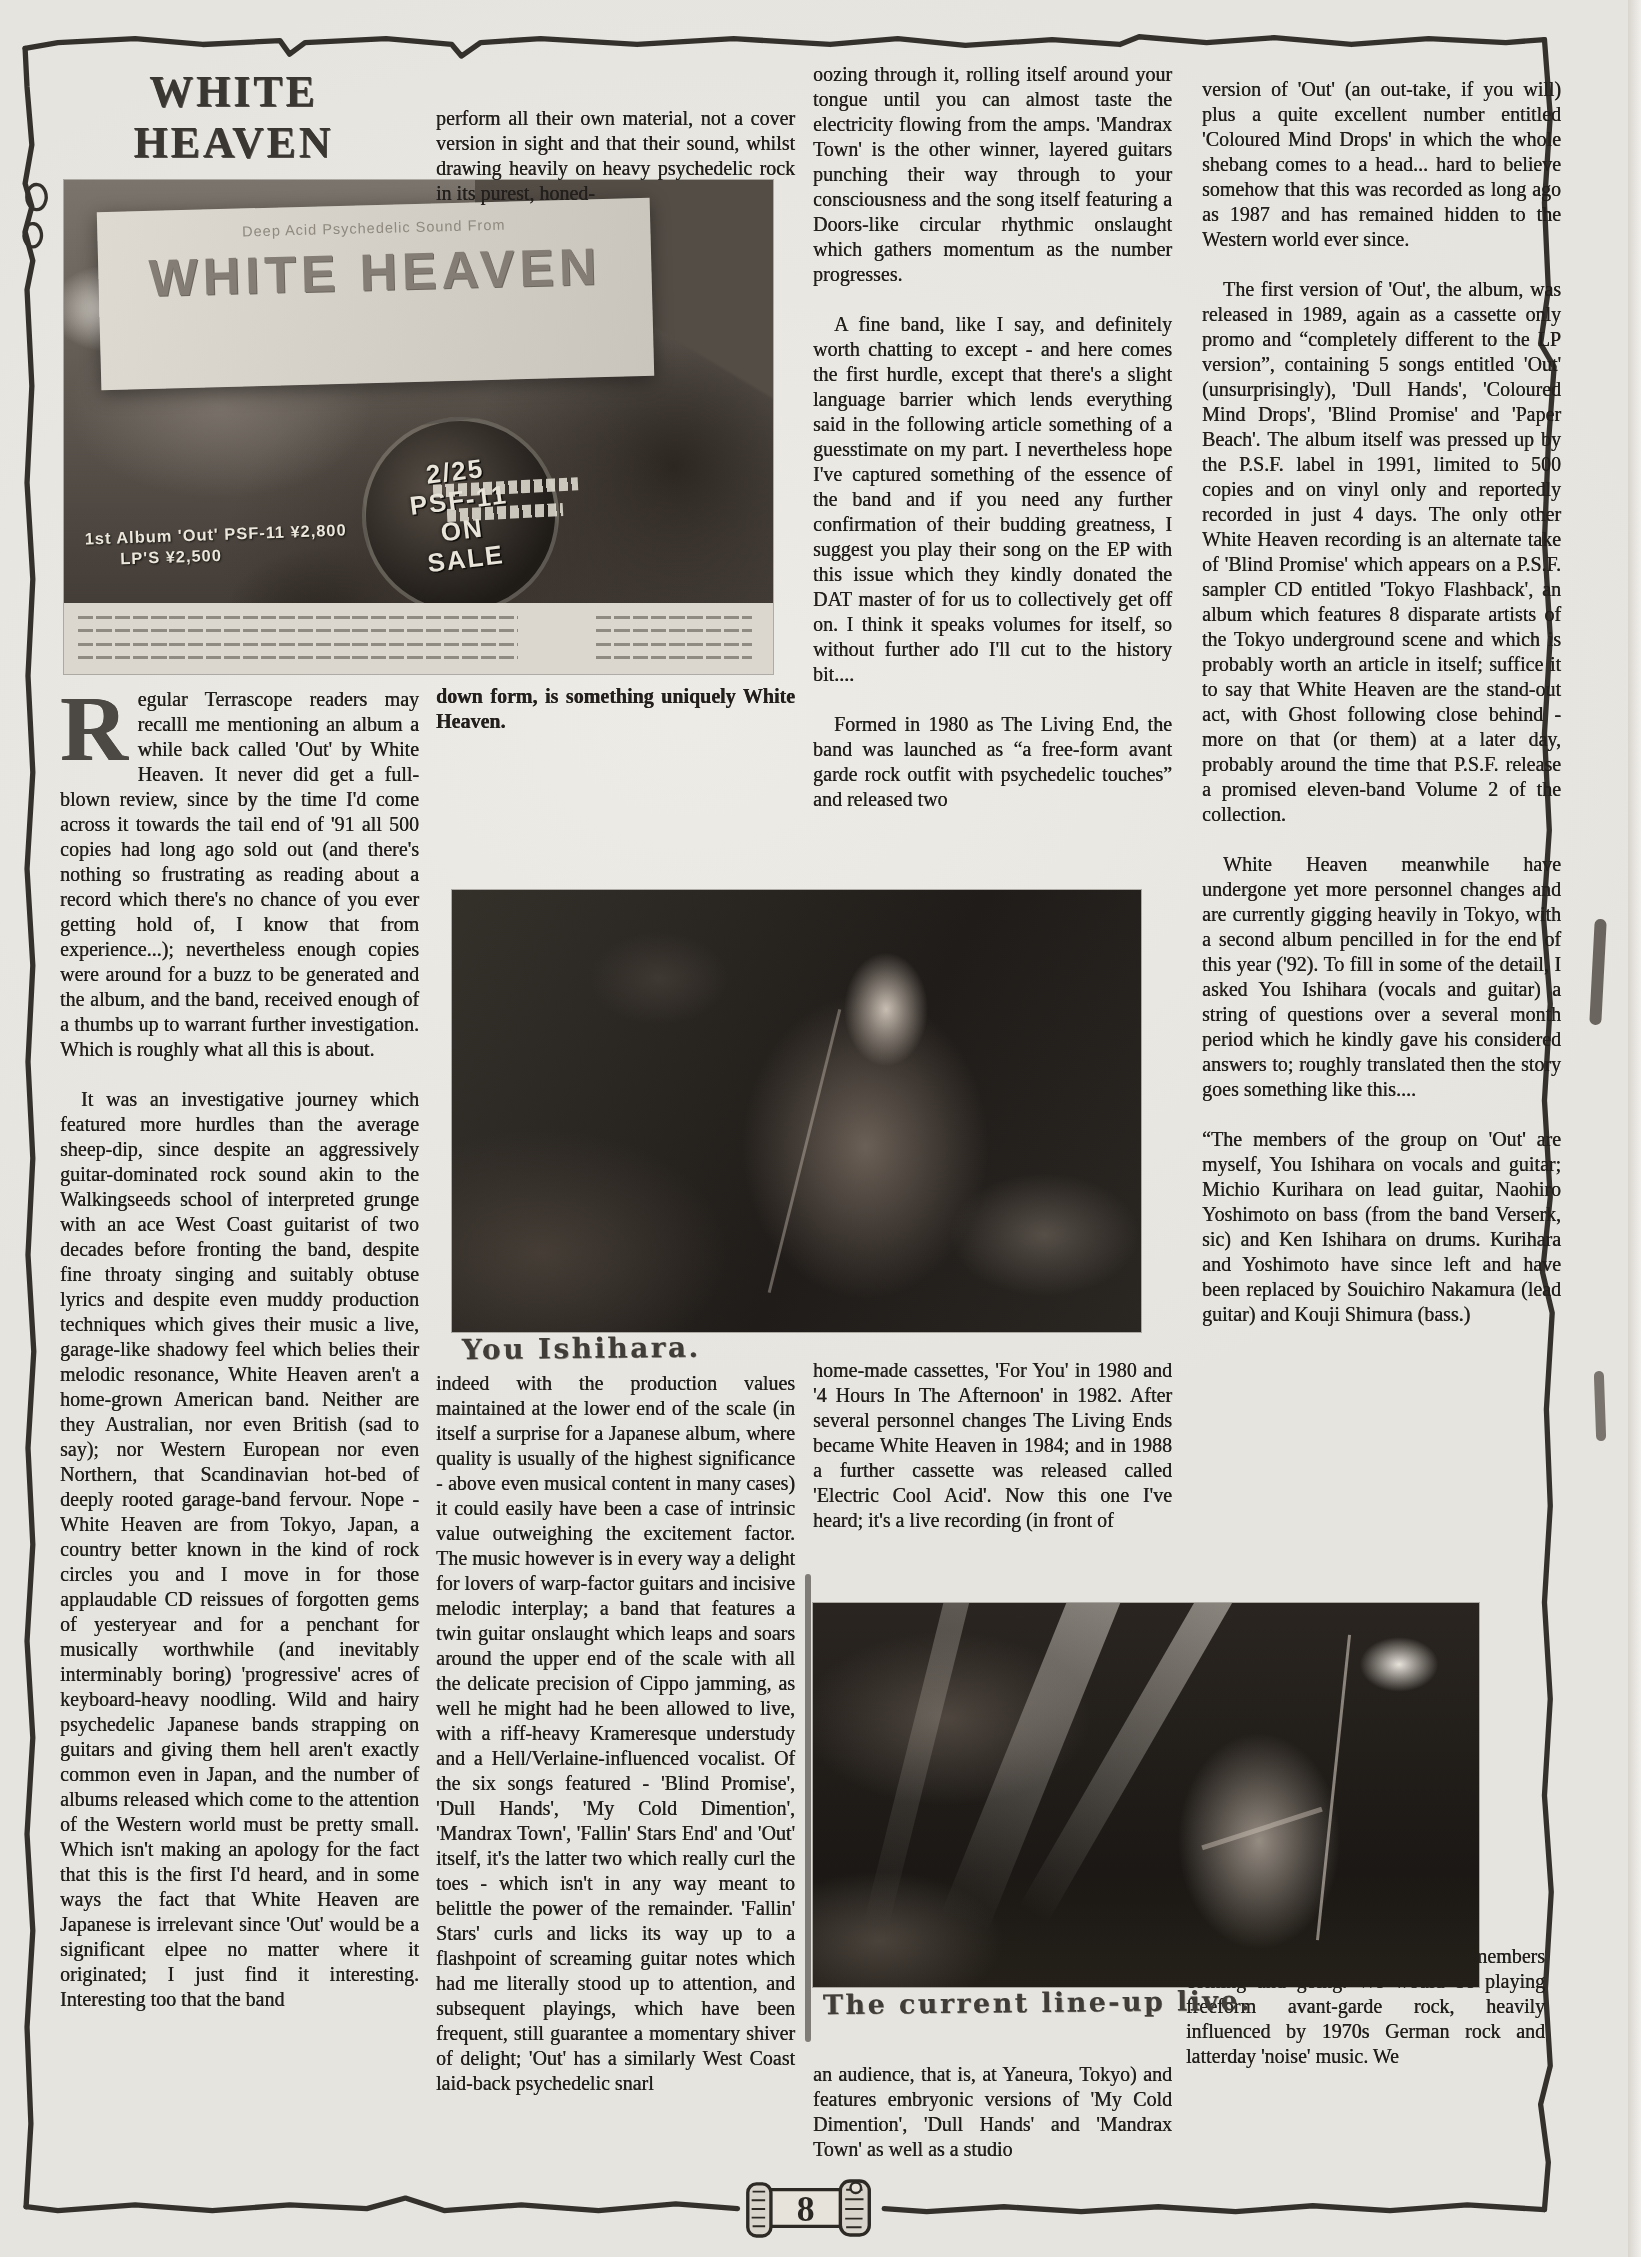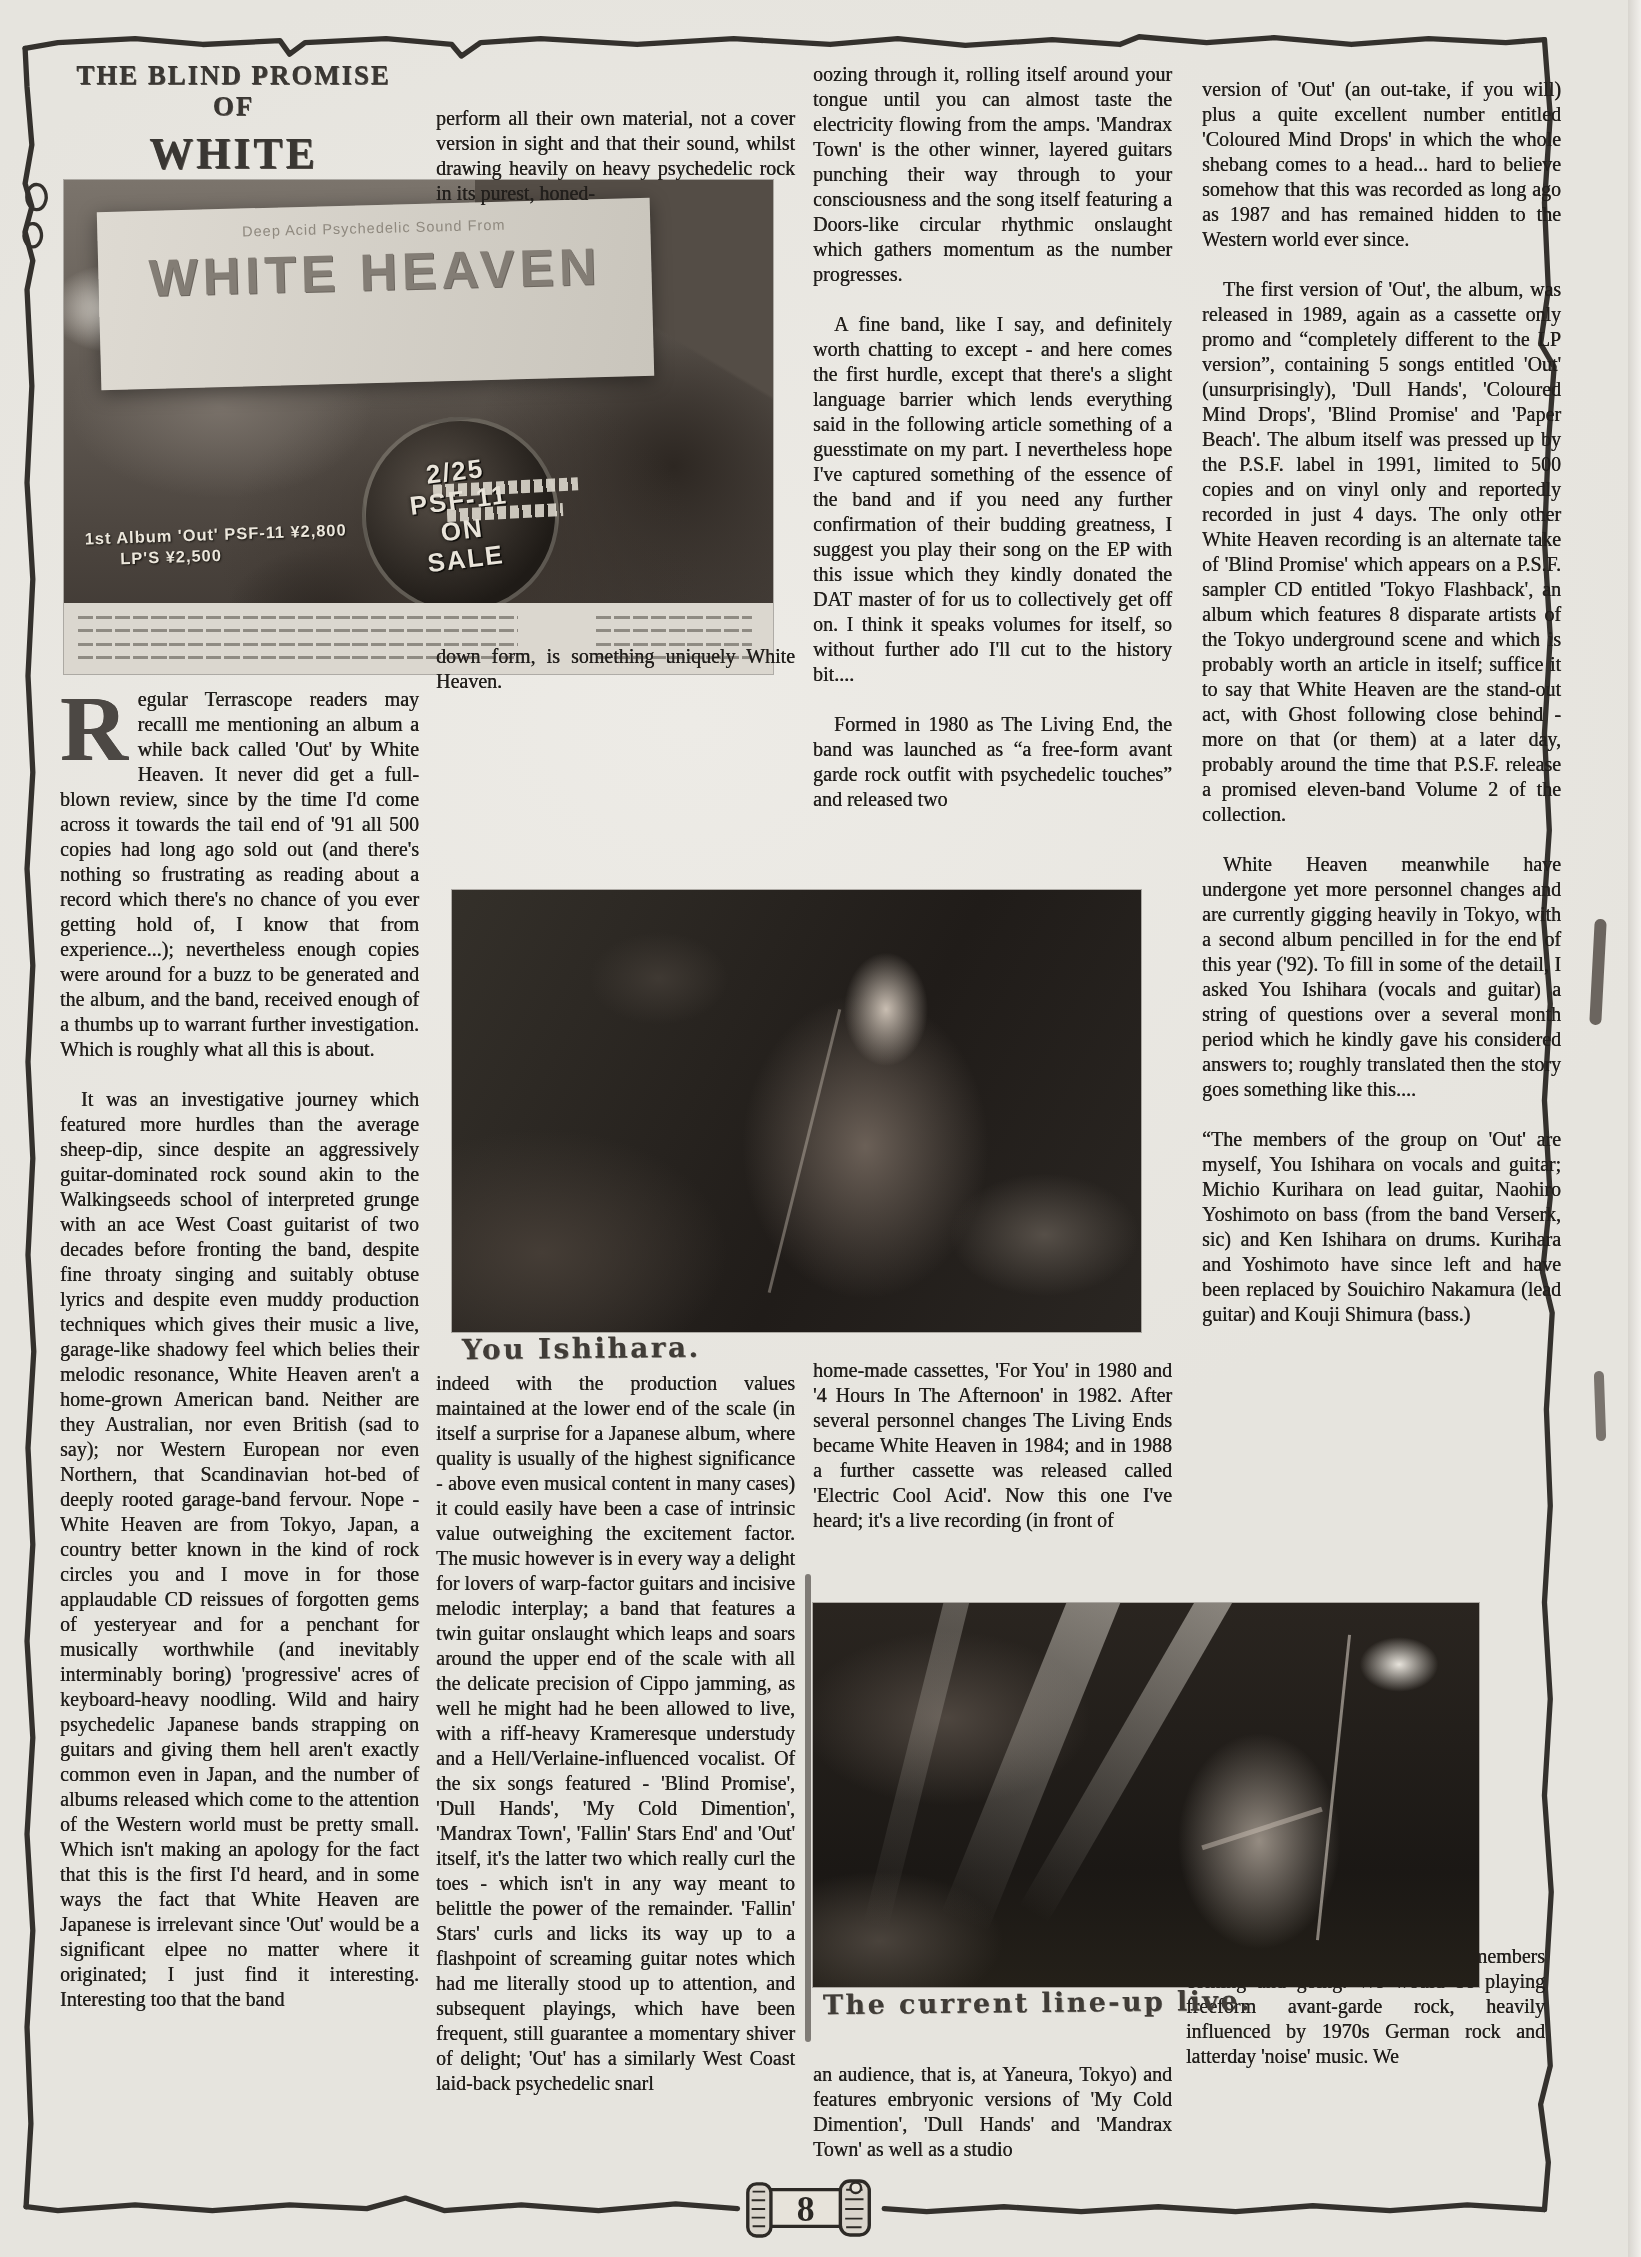--- a/index.html
+++ b/index.html
@@ -115,21 +115,20 @@
       <polyline points="26,50 60,44 140,40 210,46 290,42 300,56 316,44 400,40 468,46 478,58 498,44 560,40 660,46 760,40 860,46 930,40 1000,47 1090,41 1160,46 1180,38 1250,44 1320,39 1400,46 1480,40 1560,44 1600,41"></polyline>
       <polyline points="1600,41 1606,120 1600,210 1604,300 1596,356 1610,380 1604,460 1600,560 1606,660 1600,760 1605,860 1599,950 1606,1040 1600,1140 1606,1240 1598,1318 1608,1360 1602,1460 1606,1560 1600,1660 1606,1760 1600,1860 1607,1960 1601,2060 1606,2140 1596,2180 1604,2240 1600,2289"></polyline>
       <polyline points="1600,2289 1520,2284 1440,2290 1360,2285 1280,2291 1200,2286 1120,2291 1040,2286 960,2291 916,2288"></polyline>
       <polyline points="764,2288 700,2283 620,2290 540,2284 460,2290 420,2277 380,2288 300,2284 220,2290 140,2284 60,2290 27,2286"></polyline>
       <polyline points="27,2286 32,2200 28,2100 34,2000 28,1900 34,1800 28,1700 34,1600 29,1500 35,1400 29,1300 34,1200 29,1100 34,1000 28,900 34,800 29,700 34,600 28,500 33,400 28,300 34,270 26,240 33,214 26,190 33,150 28,90 26,50"></polyline>
       <path d="M30,196 a10,13 0 1,1 -1,2 M26,238 a9,12 0 1,0 1,-2" stroke-width="3.5"></path>
     </g>
   </svg>
 
   <div class="title">
-    <div class="l1">THE BLIND PROMISE OF</div>
     <div class="l2">WHITE HEAVEN</div>
   </div>
 
   <div class="photo photo-band">
     <div class="pb-corner"></div>
     <div class="pb-banner">
       <div class="pb-kicker">Deep Acid Psychedelic Sound From</div>
       <div class="pb-name">WHITE HEAVEN</div>
     </div>
     <div class="pb-drum">
@@ -151,21 +150,21 @@
   </div>
 
   <div class="tblock" style="left:60px;top:687px;">
     <p><span class="dropcap">R</span><span>egular Terrascope readers may recalll me mentioning an album a while back called 'Out' by White Heaven. It never did get a full-blown review, since by the time I'd come across it towards the tail end of '91 all 500 copies had long ago sold out (and there's nothing so frustrating as reading about a record which there's no chance of you ever getting hold of, I know that from experience...); nevertheless enough copies were around for a buzz to be generated and the album, and the band, received enough of a thumbs up to warrant further investigation. Which is roughly what all this is about.</span></p>
     <p class="indent">It was an investigative journey which featured more hurdles than the average sheep-dip, since despite an aggressively guitar-dominated rock sound akin to the Walkingseeds school of interpreted grunge with an ace West Coast guitarist of two decades before fronting the band, despite fine throaty singing and suitably obtuse lyrics and despite even muddy production techniques which gives their music a live, garage-like shadowy feel which belies their melodic resonance, White Heaven aren't a home-grown American band. Neither are they Australian, nor even British (sad to say); nor Western European nor even Northern, that Scandinavian hot-bed of deeply rooted garage-band fervour. Nope - White Heaven are from Tokyo, Japan, a country better known in the kind of rock circles you and I move in for those applaudable CD reissues of forgotten gems of yesteryear and for a penchant for musically worthwhile (and inevitably interminably boring) 'progressive' acres of keyboard-heavy noodling. Wild and hairy psychedelic Japanese bands strapping on guitars and giving them hell aren't exactly common even in Japan, and the number of albums released which come to the attention of the Western world must be pretty small. Which isn't making an apology for the fact that this is the first I'd heard, and in some ways the fact that White Heaven are Japanese is irrelevant since 'Out' would be a significant elpee no matter where it originated; I just find it interesting. Interesting too that the band</p>
   </div>
 
   <div class="tblock" style="left:436px;top:62px;margin-top:44px;">
     <p>perform all their own material, not a cover version in sight and that their sound, whilst drawing heavily on heavy psychedelic rock in its purest, honed-</p>
   </div>
-  <div class="tblock" style="left:436px;top:644px;">
+  <div class="tblock" style="left:436px;top:684px;font-weight:bold;">
     <p>down form, is something uniquely White Heaven.</p>
   </div>
   <div class="tblock" style="left:436px;top:1371px;">
     <p>indeed with the production values maintained at the lower end of the scale (in itself a surprise for a Japanese album, where quality is usually of the highest significance - above even musical content in many cases) it could easily have been a case of intrinsic value outweighing the excitement factor. The music however is in every way a delight for lovers of warp-factor guitars and incisive melodic interplay; a band that features a twin guitar onslaught which leaps and soars around the upper end of the scale with all the delicate precision of Cippo jamming, as well he might had he been allowed to live, with a riff-heavy Krameresque understudy and a Hell/Verlaine-influenced vocalist. Of the six songs featured - 'Blind Promise', 'Dull Hands', 'My Cold Dimention', 'Mandrax Town', 'Fallin' Stars End' and 'Out' itself, it's the latter two which really curl the toes - which isn't in any way meant to belittle the power of the remainder. 'Fallin' Stars' curls and licks its way up to a flashpoint of screaming guitar notes which had me literally stood up to attention, and subsequent playings, which have been frequent, still guarantee a momentary shiver of delight; 'Out' has a similarly West Coast laid-back psychedelic snarl</p>
   </div>
 
   <div class="tblock" style="left:813px;top:62px;">
     <p>oozing through it, rolling itself around your tongue until you can almost taste the electricity flowing from the amps. 'Mandrax Town' is the other winner, layered guitars punching their way through to your consciousness and the song itself featuring a Doors-like circular rhythmic onslaught which gathers momentum as the number progresses.</p>
     <p class="indent">A fine band, like I say, and definitely worth chatting to except - and here comes the first hurdle, except that there's a slight language barrier which lends everything said in the following article something of a guesstimate on my part. I nevertheless hope I've captured something of the essence of the band and if you need any further confirmation of their budding greatness, I suggest you play their song on the EP with this issue which they kindly donated the DAT master of for us to collectively get off on. I think it speaks volumes for itself, so without further ado I'll cut to the history bit....</p>
     <p class="indent">Formed in 1980 as The Living End, the band was launched as “a free-form avant garde rock outfit with psychedelic touches” and released two</p>

